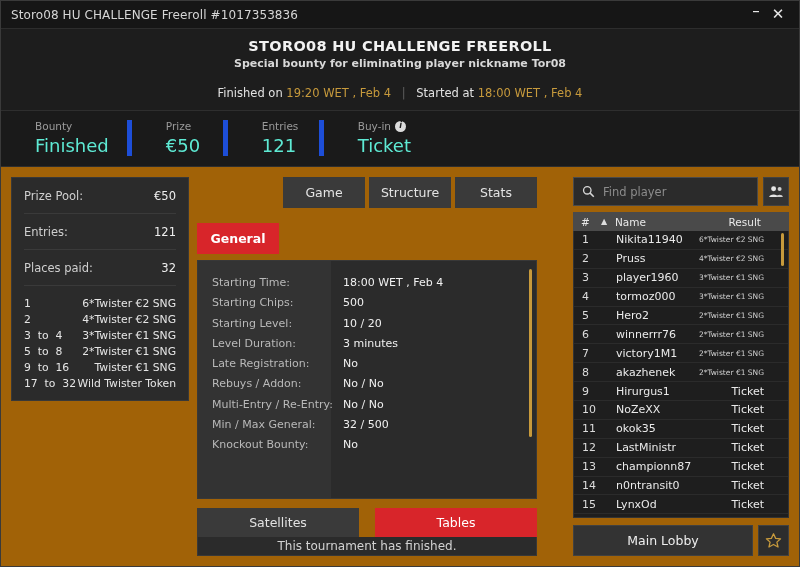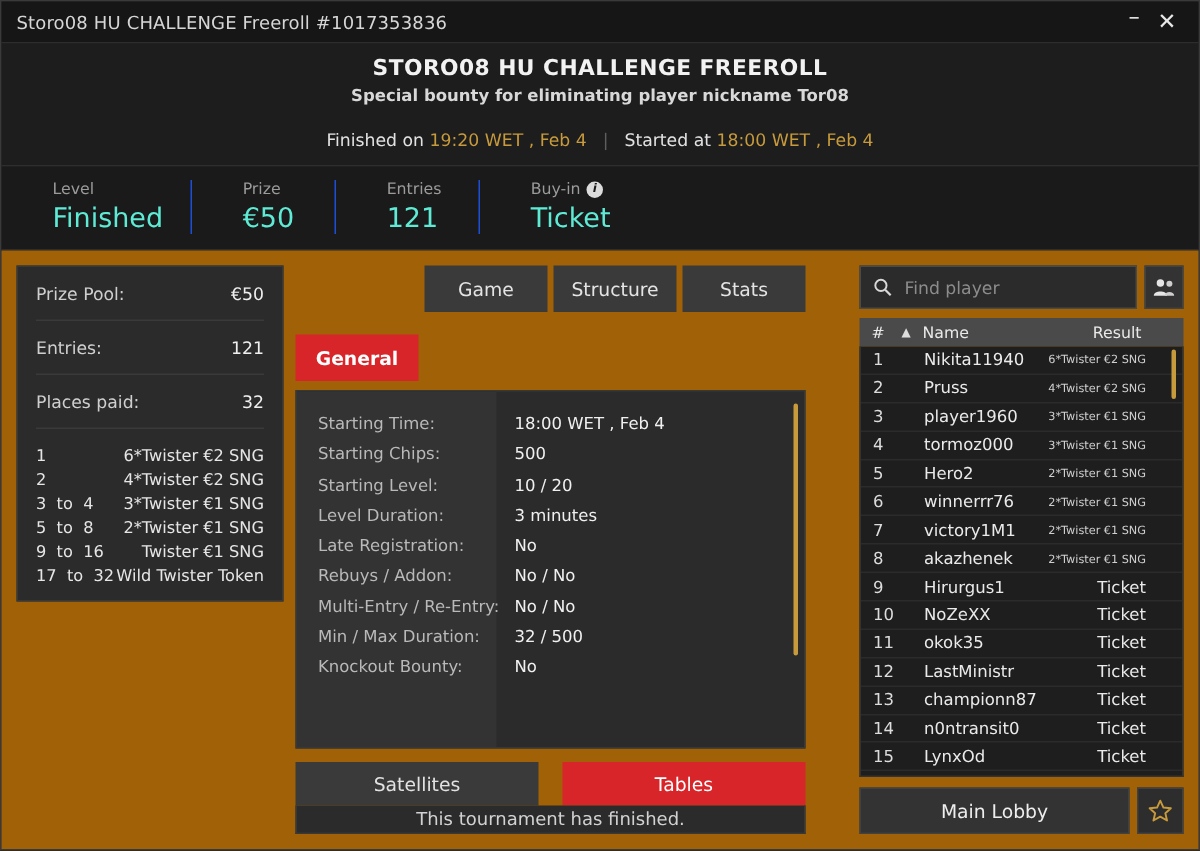--- a/index.html
+++ b/index.html
@@ -60,21 +60,21 @@
   
   .stats {
     background: #1a1a1a;
     display: flex; align-items: center;
     padding: 9px 0 10px 0;
     border-bottom: 1px solid #2e2e2e;
   }
   .stat {
     padding: 0 18px 0 34px;
     min-width: 96px;
-    border-left: 1px solid #1d4ed8;
+    border-left: 5px solid #1d4ed8;
   }
   .stat:first-child { border-left: none; padding-left: 34px; }
   .stat .lbl {
     font-size: 10.5px; color: #9b9b9b; margin-bottom: 3px;
     display: flex; align-items: center; gap: 4px;
   }
   .stat .val { font-size: 18px; font-weight: normal; color: #5eead4; }
   .info-dot {
     width: 11px; height: 11px; border-radius: 50%;
     background: #dcdcdc; color: #1a1a1a;
@@ -276,21 +276,21 @@
       <span class="hl">19:20 WET , Feb 4</span>
       <span class="sep-pipe">|</span>
       <span>Started at</span>
       <span class="hl">18:00 WET , Feb 4</span>
     </div>
   </div>
 
   <div class="stats">
     <div class="stat">
       <div class="lbl">
-          <span>Level</span>
+          <span>Bounty</span>
         </div>
       <div class="val">Finished</div>
     </div>
     <div class="stat">
       <div class="lbl">
           <span>Prize</span>
         </div>
       <div class="val">€50</div>
     </div>
     <div class="stat">
@@ -363,21 +363,21 @@
 
       <div class="tab-body">
         <div class="tb-labels">
           <div>Starting Time:</div>
           <div>Starting Chips:</div>
           <div>Starting Level:</div>
           <div>Level Duration:</div>
           <div>Late Registration:</div>
           <div>Rebuys / Addon:</div>
           <div>Multi-Entry / Re-Entry:</div>
-          <div>Min / Max Duration:</div>
+          <div>Min / Max General:</div>
           <div>Knockout Bounty:</div>
         </div>
         <div class="tb-values">
           <div>18:00 WET , Feb 4</div>
           <div>500</div>
           <div>10 / 20</div>
           <div>3 minutes</div>
           <div>No</div>
           <div>No / No</div>
           <div>No / No</div>

